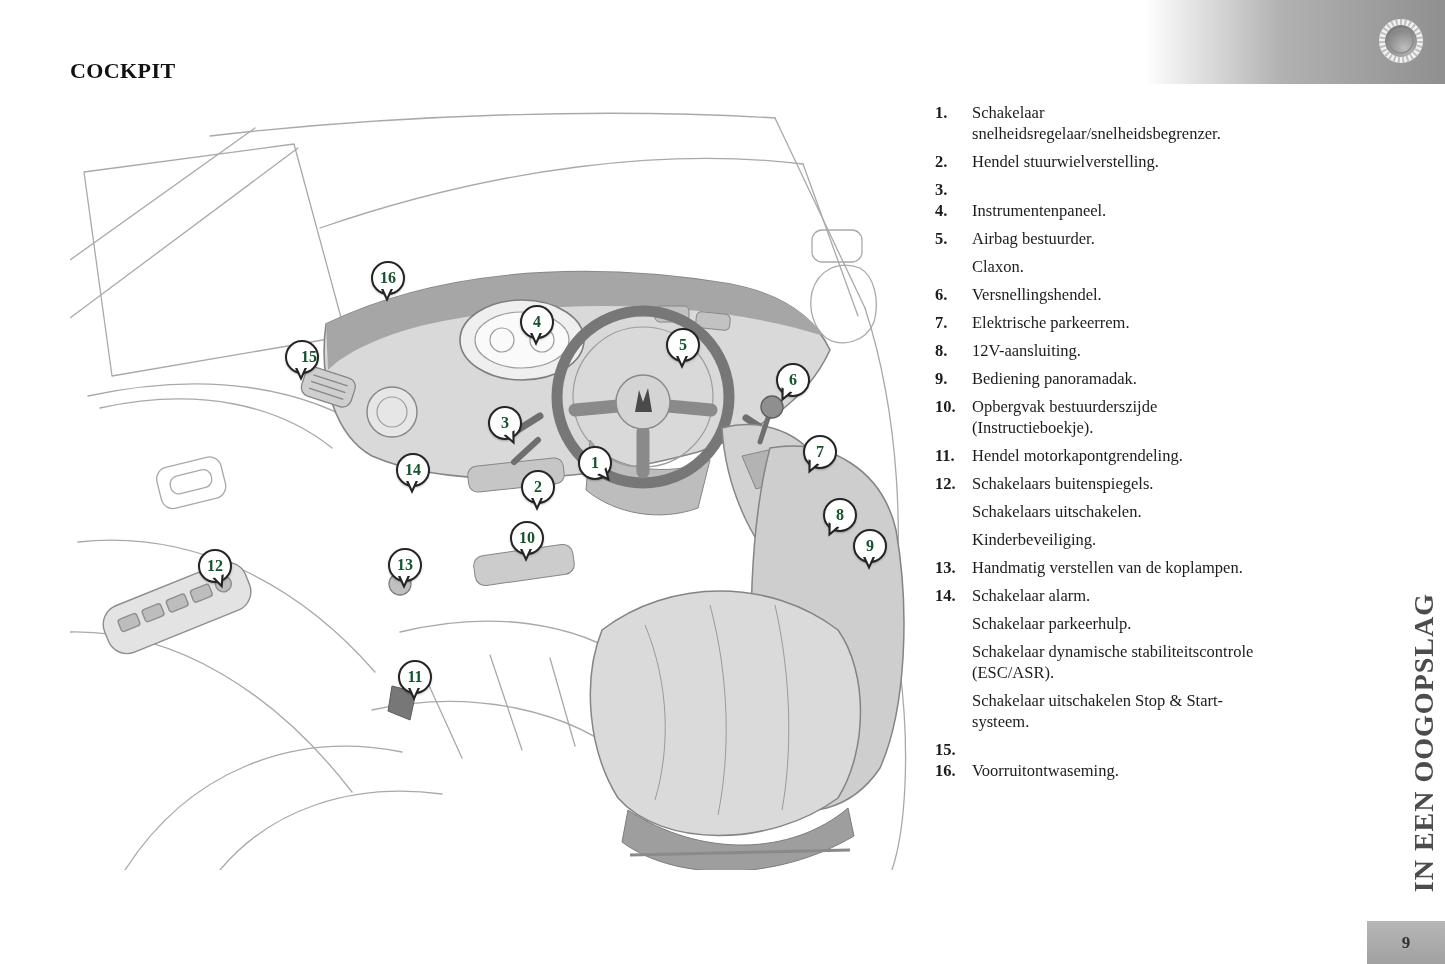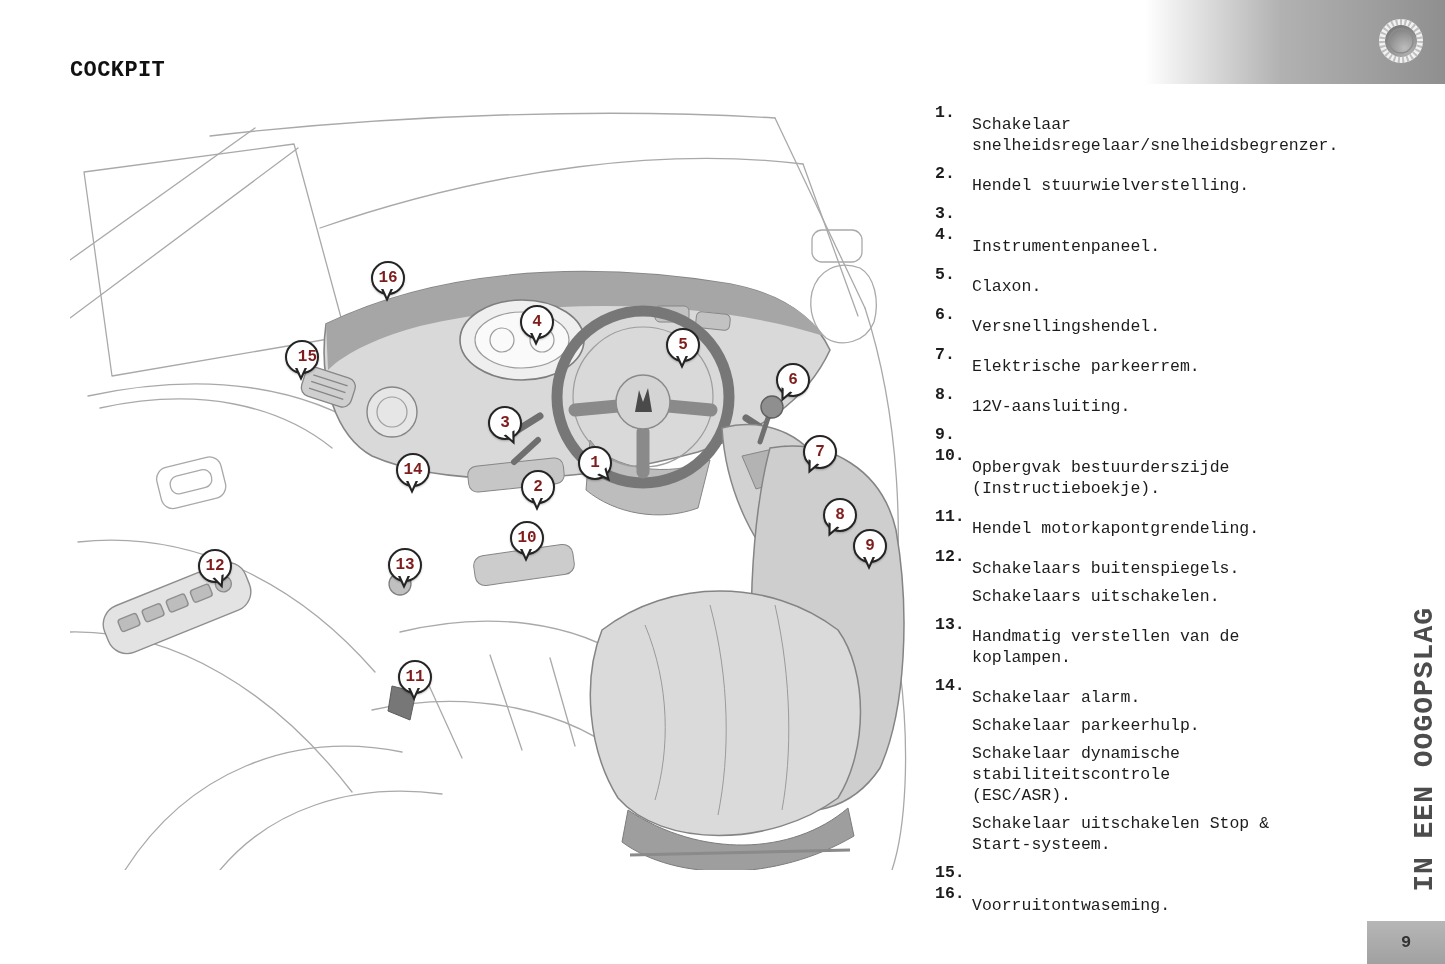--- a/index.html
+++ b/index.html
@@ -1,52 +1,52 @@
 <!DOCTYPE html>
 <html><head>
 <meta charset="utf-8">
 <style>
   html,body{margin:0;padding:0;background:#ffffff;}
   .page{
     position:relative;width:1445px;height:964px;background:#ffffff;overflow:hidden;
-    font-family:Liberation Mono, monospace;color:#1c1c1c;
+    font-family:Liberation Serif, serif;color:#1c1c1c;
   }
   .page-title{
     position:absolute;left:70px;top:58px;margin:0;
     font-size:22px;font-weight:bold;letter-spacing:0.4px;color:#111;
   }
   
   .illustration{position:absolute;left:70px;top:110px;width:850px;height:760px;}
   .illustration svg{position:absolute;left:0;top:0;}
   .callout-layer{position:absolute;left:0;top:0;width:100%;height:100%;}
   .callout{
     position:absolute;width:34px;height:34px;border-radius:50%;
     background:#ffffff;border:2.5px solid #242424;box-sizing:border-box;
     display:flex;align-items:center;justify-content:center;
-    font-weight:bold;font-size:16px;color:#7f1d1d;z-index:5;
+    font-weight:bold;font-size:16px;color:#14532d;z-index:5;
     box-shadow:0 1px 2px rgba(0,0,0,0.25);
   }
   .tailwrap{position:absolute;left:-3px;top:-3px;width:34px;height:34px;z-index:-1;}
   .tailwrap::before{
     content:"";position:absolute;left:50%;top:100%;margin-left:-6px;margin-top:-5px;
     border:6px solid transparent;border-top:13px solid #242424;
   }
   .tailwrap::after{
     content:"";position:absolute;left:50%;top:100%;margin-left:-4px;margin-top:-6px;
     border:4px solid transparent;border-top:9px solid #ffffff;
   }
   .cnum{position:relative;z-index:2;}
   
   .legend{
     position:absolute;left:935px;top:102px;width:372px;margin:0;padding:0;list-style:none;
     font-size:16.5px;line-height:21px;color:#1c1c1c;
   }
   .legend-item{display:flex;}
   .legend-item .num{flex:none;width:37px;font-weight:bold;}
-  .legend-item .txt{width:300px;margin-top:12px;}
+  .legend-item .txt{width:300px;}
   .legend-item .txt p{margin:0 0 7px 0;}
   
   .topbar{
     position:absolute;top:0;right:0;width:300px;height:84px;
     background:linear-gradient(to right, rgba(148,148,148,0) 0%, rgba(148,148,148,0.72) 45%, #8f8f8f 100%);
   }
   .ring{position:absolute;top:13px;right:16px;width:56px;height:56px;}
   .vlabel{
     position:absolute;right:5px;bottom:72px;
     writing-mode:vertical-rl;transform:rotate(180deg);
@@ -250,20 +250,21 @@
       </li>
       <li class="legend-item">
         <span class="num">4.</span>
         <div class="txt">
           <p>Instrumentenpaneel.</p>
         </div>
       </li>
       <li class="legend-item">
         <span class="num">5.</span>
         <div class="txt">
+          <p>Airbag bestuurder.</p>
           <p>Claxon.</p>
         </div>
       </li>
       <li class="legend-item">
         <span class="num">6.</span>
         <div class="txt">
           <p>Versnellingshendel.</p>
         </div>
       </li>
       <li class="legend-item">
@@ -273,38 +274,42 @@
         </div>
       </li>
       <li class="legend-item">
         <span class="num">8.</span>
         <div class="txt">
           <p>12V-aansluiting.</p>
         </div>
       </li>
       <li class="legend-item">
         <span class="num">9.</span>
+        <div class="txt">
+          <p>Bediening panoramadak.</p>
+        </div>
       </li>
       <li class="legend-item">
         <span class="num">10.</span>
         <div class="txt">
           <p>Opbergvak bestuurderszijde (Instructieboekje).</p>
         </div>
       </li>
       <li class="legend-item">
         <span class="num">11.</span>
         <div class="txt">
           <p>Hendel motorkapontgrendeling.</p>
         </div>
       </li>
       <li class="legend-item">
         <span class="num">12.</span>
         <div class="txt">
           <p>Schakelaars buitenspiegels.</p>
           <p>Schakelaars uitschakelen.</p>
+          <p>Kinderbeveiliging.</p>
         </div>
       </li>
       <li class="legend-item">
         <span class="num">13.</span>
         <div class="txt">
           <p>Handmatig verstellen van de koplampen.</p>
         </div>
       </li>
       <li class="legend-item">
         <span class="num">14.</span>

